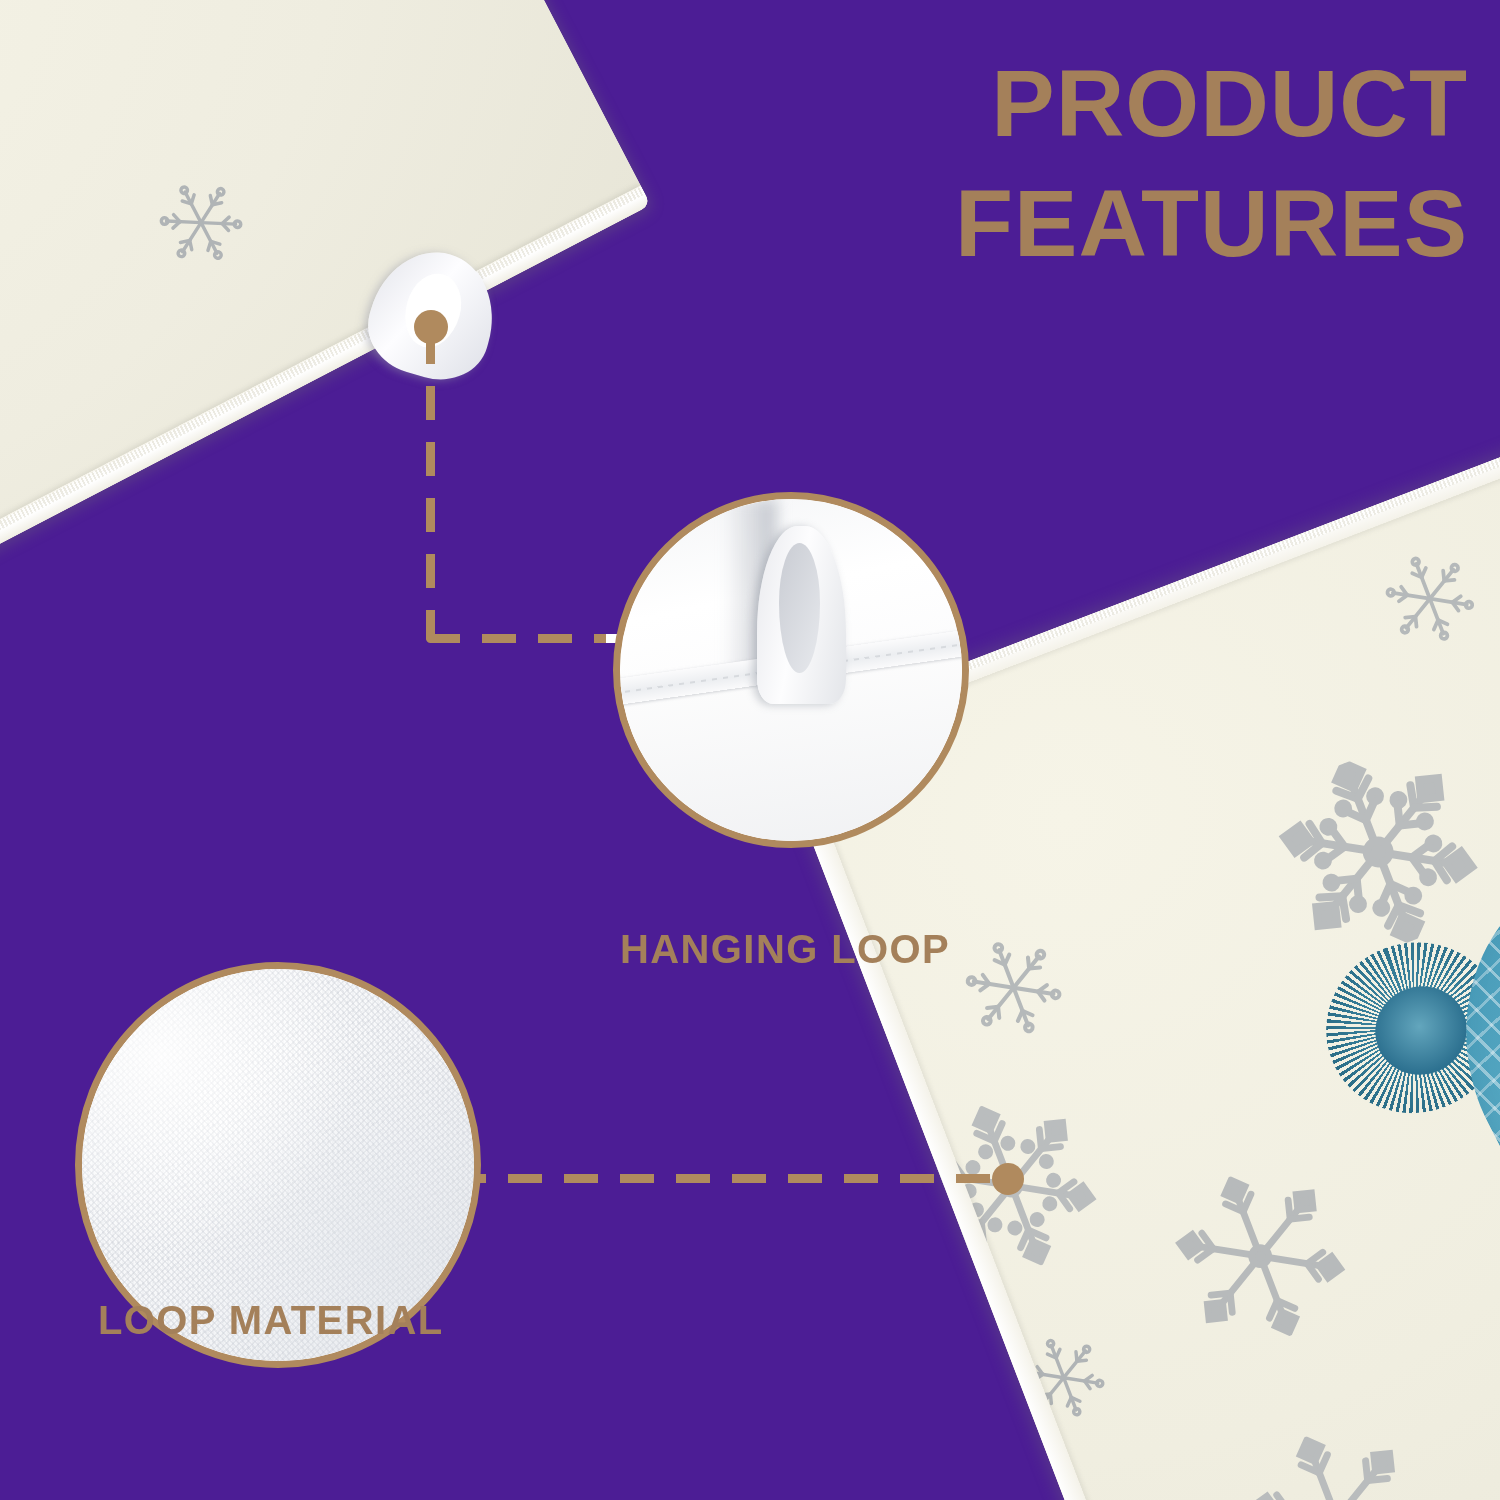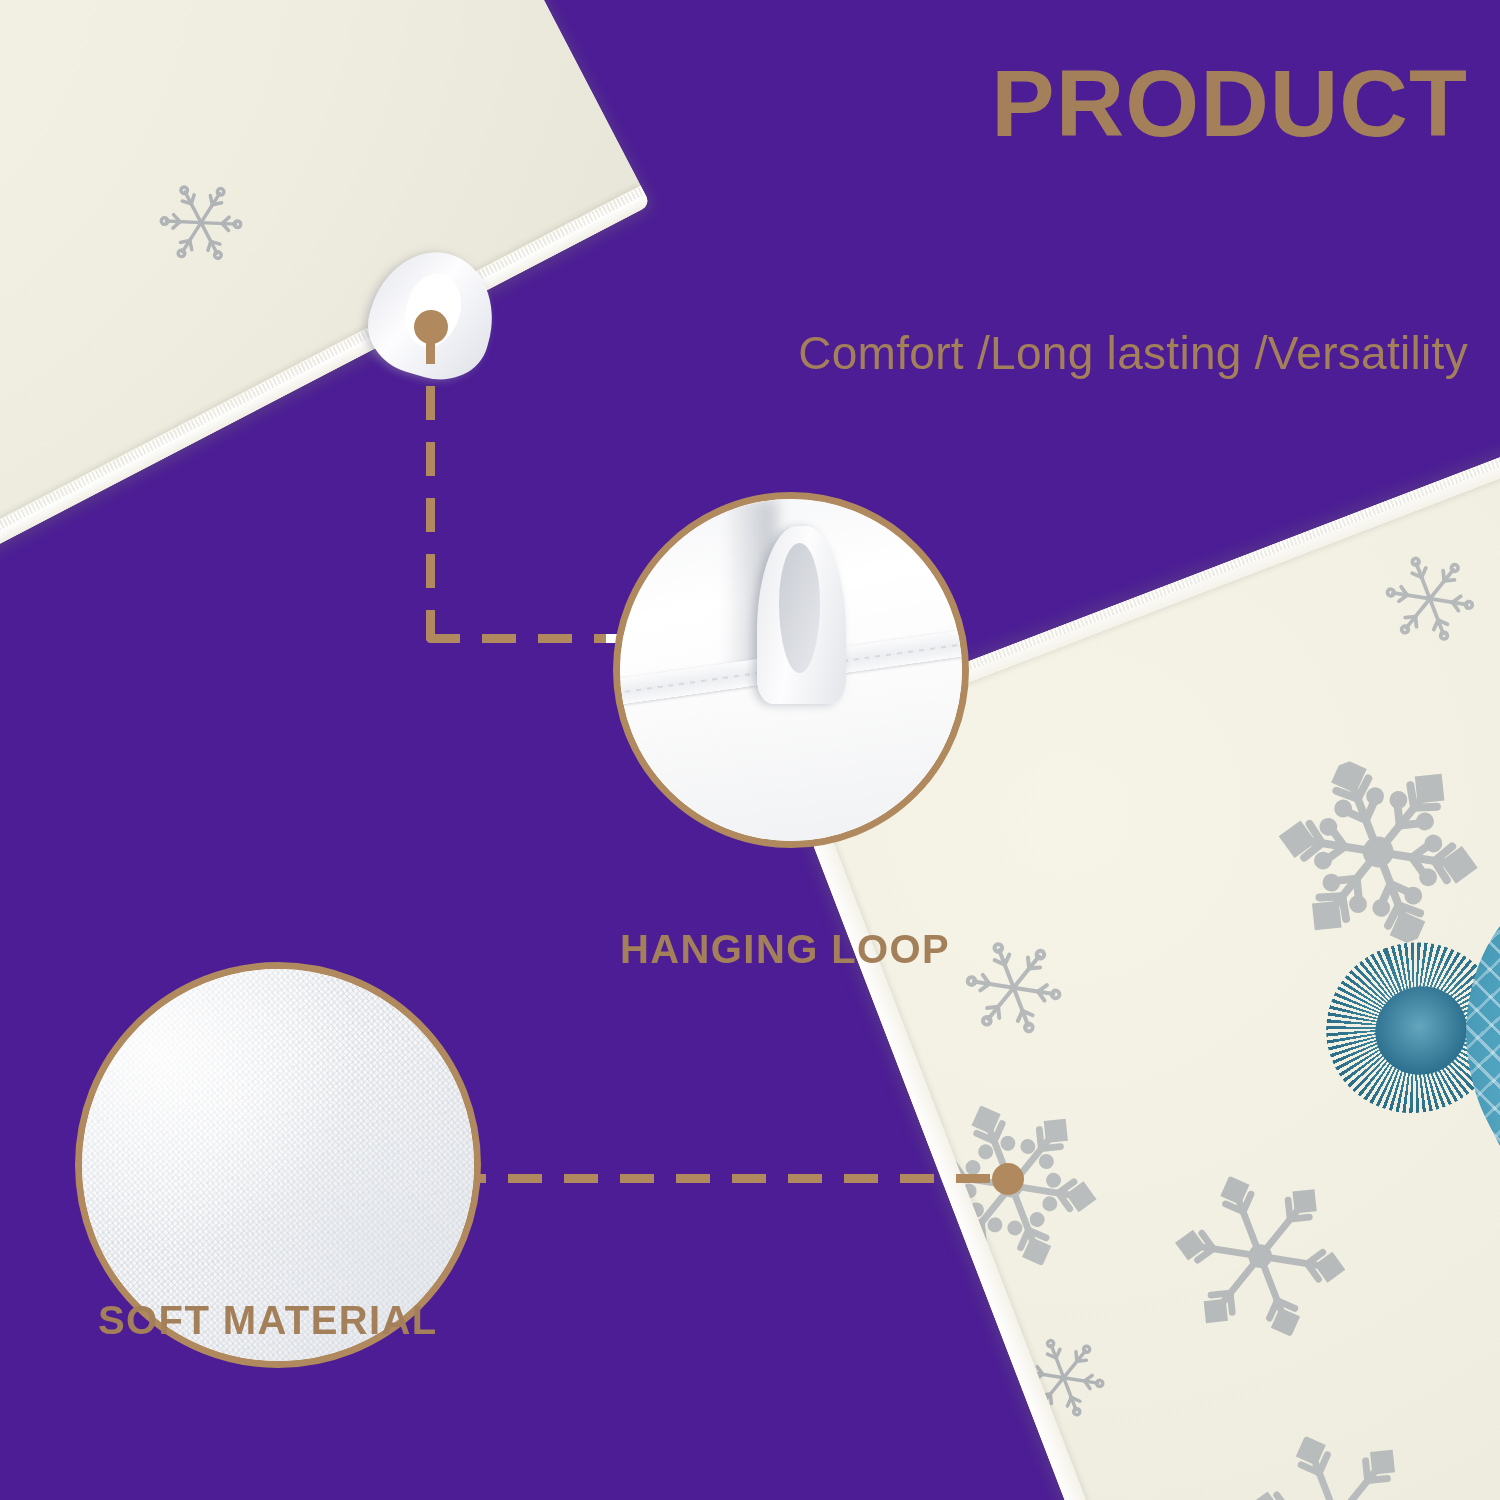--- a/index.html
+++ b/index.html
@@ -434,18 +434,18 @@
     </div>
   </div>
 
   <div id="circle-soft" class="detail-circle">
     <div class="circle-inner">
       <div class="soft-photo"></div>
     </div>
   </div>
 
   <div id="title-line1" class="headline">PRODUCT</div>
-  <div id="subtitle">Comfort /Long lasting /Versatility</div>
+  <div id="title-line2" class="headline">FEATURES</div>
 
   <div id="label-loop" class="feature-label">HANGING LOOP</div>
-  <div id="label-soft" class="feature-label">SOFT MATERIAL</div>
+  <div id="label-soft" class="feature-label">LOOP MATERIAL</div>
 
 </div>
 
 </body></html>

